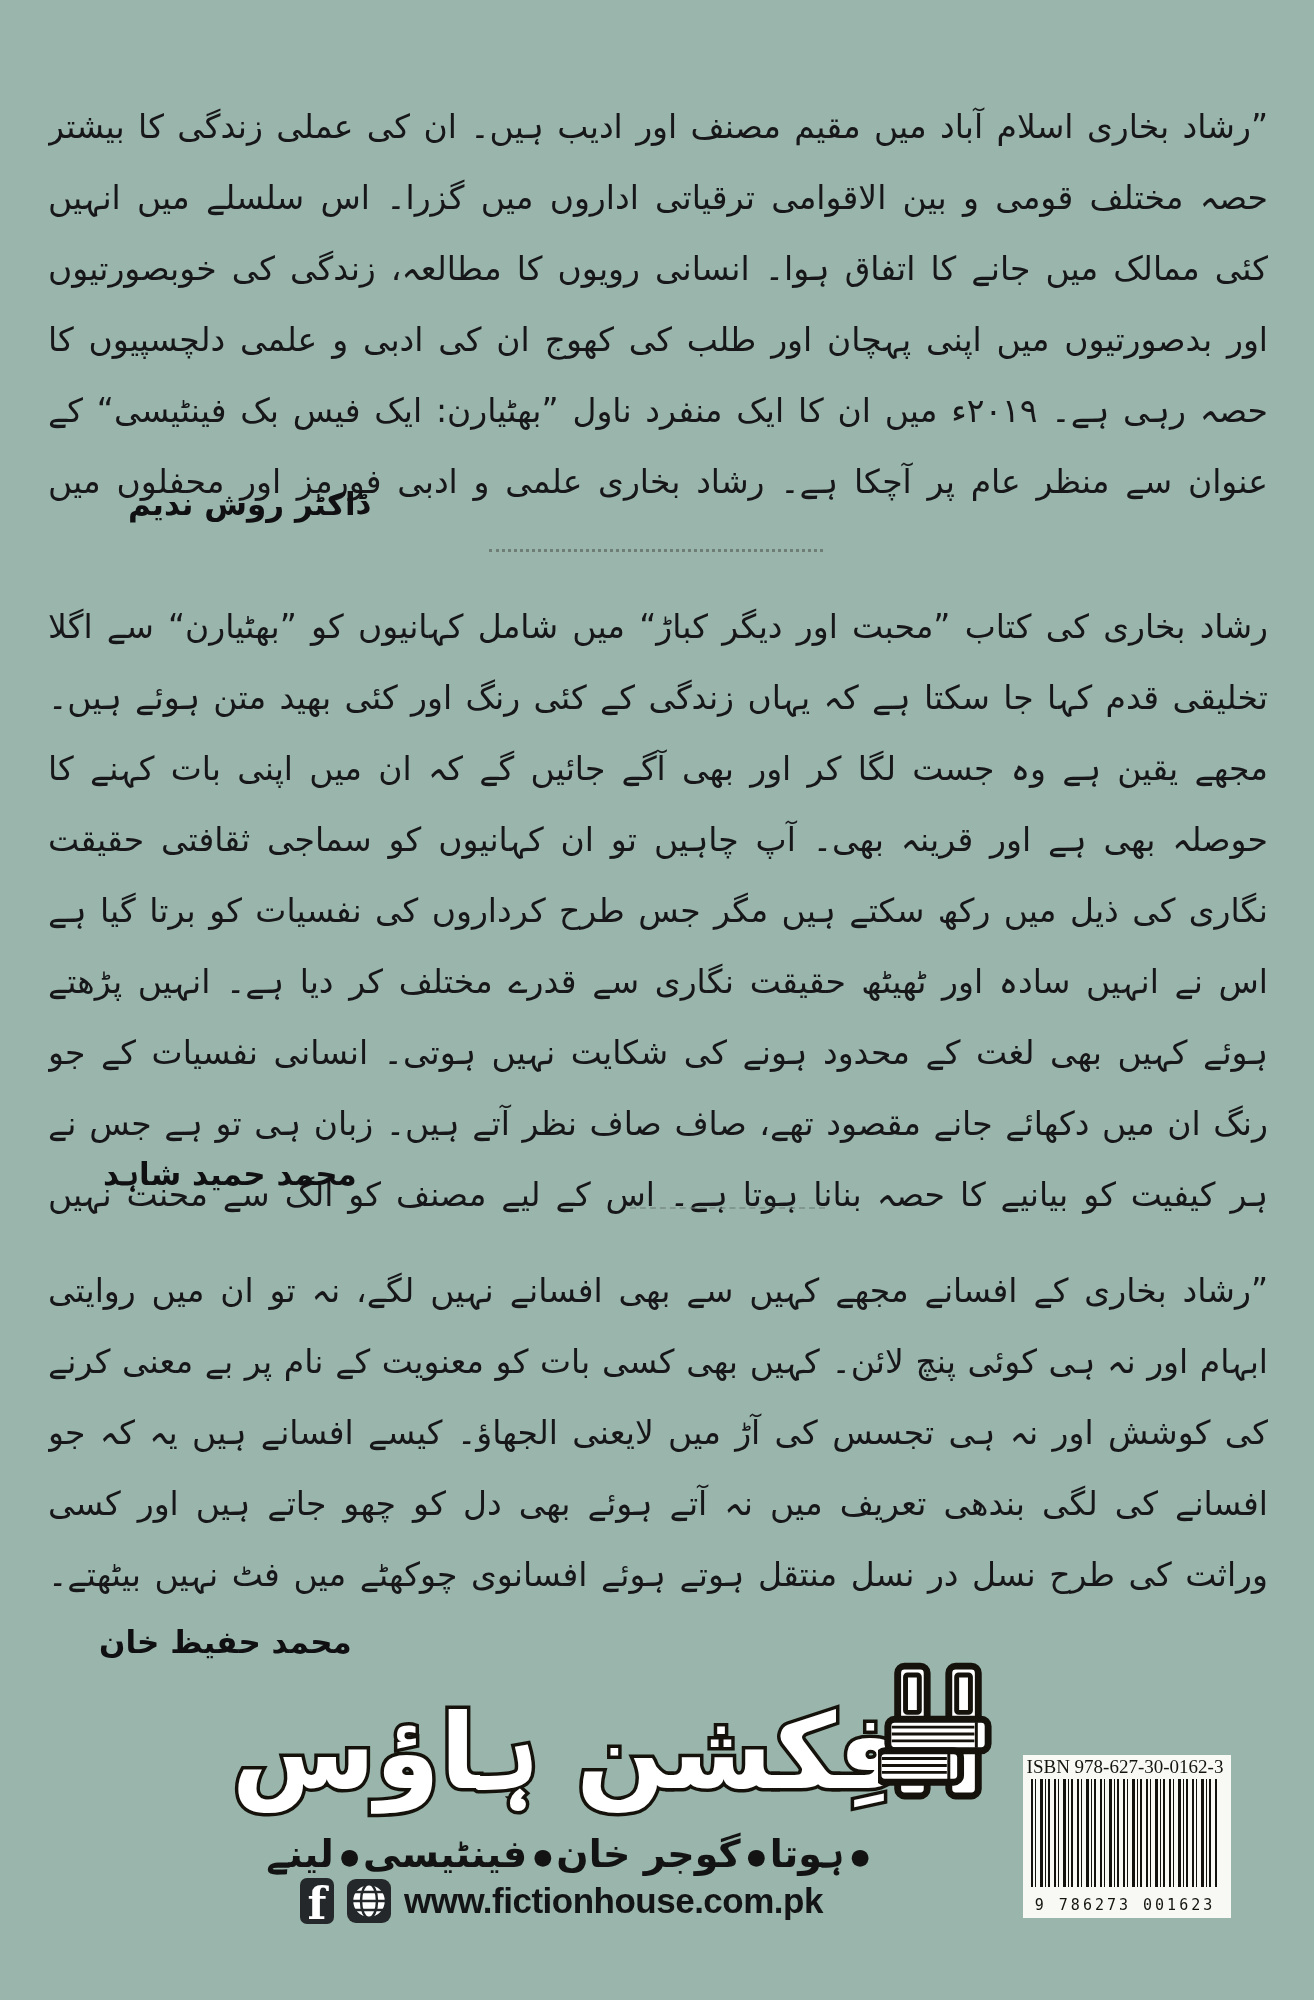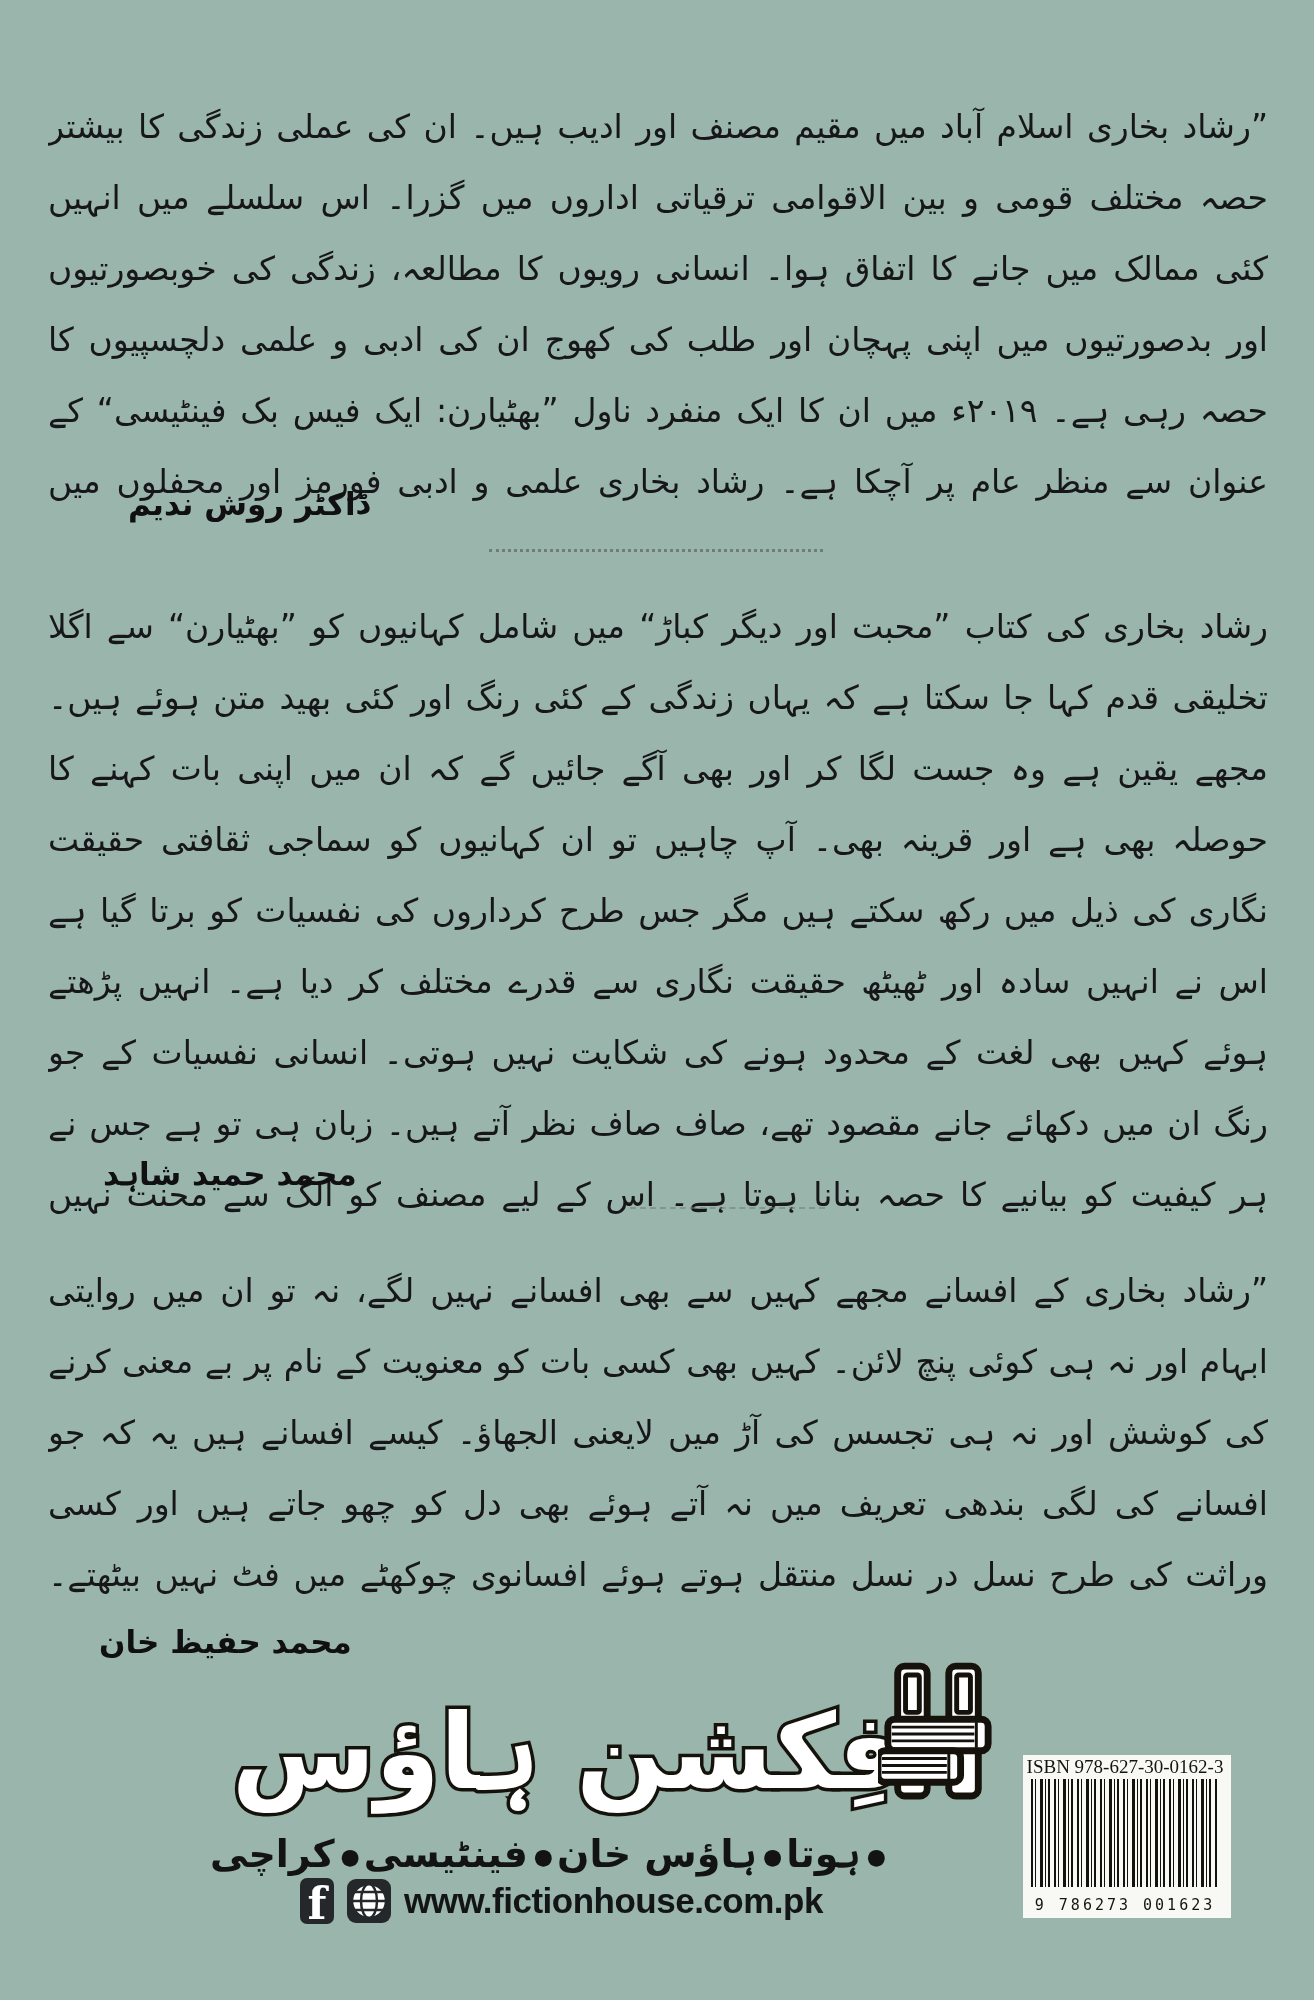--- a/index.html
+++ b/index.html
@@ -136,21 +136,21 @@
     <rect x="0" y="92" width="84" height="32" rx="7" stroke-width="7"></rect>
     <g stroke-width="3" fill="none">
       <line x1="4" y1="100" x2="70" y2="100"></line>
       <line x1="4" y1="107" x2="70" y2="107"></line>
       <line x1="4" y1="114" x2="70" y2="114"></line>
       <line x1="72" y1="95" x2="72" y2="121"></line>
     </g>
   </g>
 </svg>
 
-<div class="cities abs" style="left:250px;top:1832px;width:640px;"><span class="bullet">●</span><span class="city">ہوتا</span><span class="bullet">●</span><span class="city">ہاؤس خان</span><span class="bullet">●</span><span class="city">فینٹیسی</span><span class="bullet">●</span><span class="city">کراچی</span></div>
+<div class="cities abs" style="left:250px;top:1832px;width:640px;"><span class="bullet">●</span><span class="city">ہوتا</span><span class="bullet">●</span><span class="city">گوجر خان</span><span class="bullet">●</span><span class="city">فینٹیسی</span><span class="bullet">●</span><span class="city">لینے</span></div>
 
 <div class="social-row abs" style="left:300px;top:1876px;height:50px;">
   <span class="fb-icon">
     <span>f</span>
   </span>
   <svg width="46" height="46" viewBox="0 0 46 46">
     <rect x="1" y="1" width="44" height="44" rx="9" fill="#24282a"></rect>
     <circle cx="23" cy="23" r="17" fill="#ffffff"></circle>
     <g stroke="#24282a" stroke-width="2.5" fill="none">
       <circle cx="23" cy="23" r="17"></circle>

